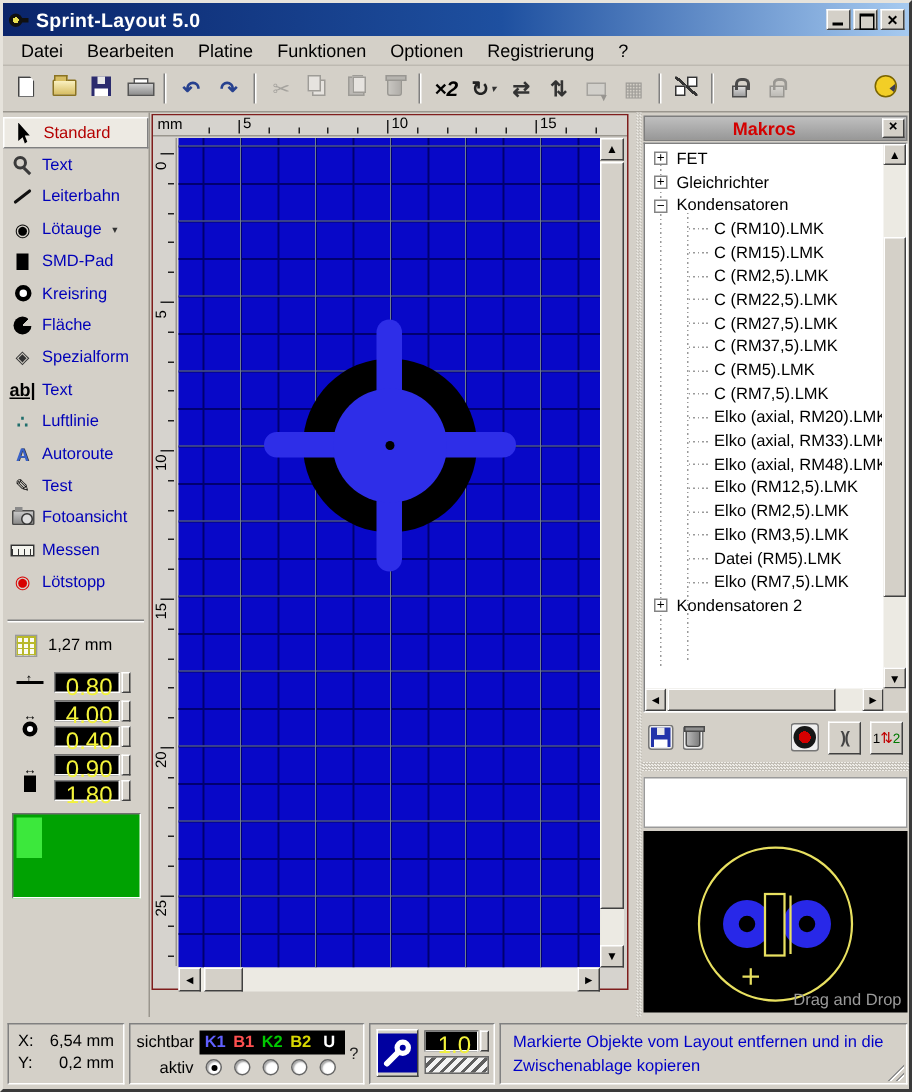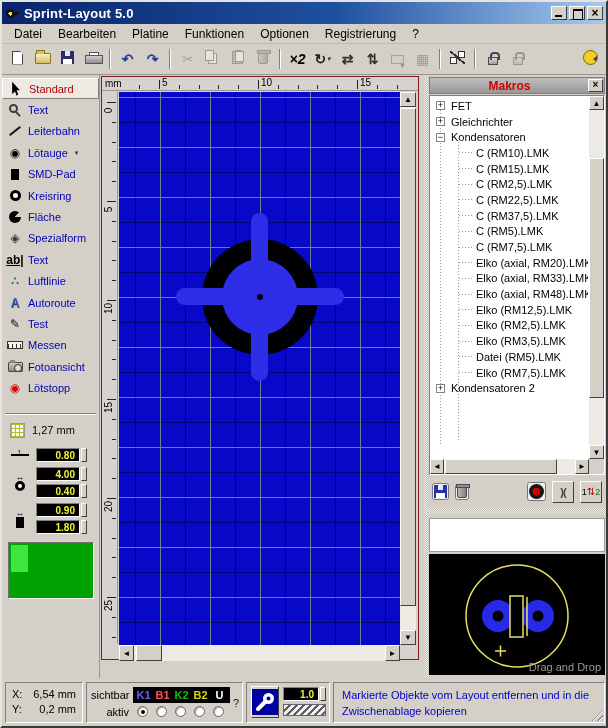--- a/index.html
+++ b/index.html
@@ -116,21 +116,21 @@
   .side-sep { margin:14px 3px 8px 3px; border-top:1px solid #808080; border-bottom:1px solid #fff; }
   .grid-row { display:flex; align-items:center; gap:7px; margin:6px 0 10px 8px; }
   .x-grid { width:15px; height:15px; border:1px solid #999; background:
       repeating-linear-gradient(0deg,#B9B92A 0 1px,transparent 1px 4px),
       repeating-linear-gradient(90deg,#B9B92A 0 1px,transparent 1px 4px),#fbfbf2; }
   .grid-label { font-size:11px; }
   .prow { display:flex; align-items:center; margin:5px 0 5px 6px; gap:4px; }
   .prow .picon { width:24px; display:flex; flex-direction:column; align-items:center; justify-content:center; }
   .pgroup { display:flex; flex-direction:column; gap:3px; }
   .fieldline { display:flex; align-items:center; gap:1px; }
-  .vfield { width:44px; height:14px; background:#000; color:#F3F33A; font-size:10px; font-weight:bold;
+  .vfield { width:44px; height:14px; background:#000; color:#F3F33A; font-size:16px; font-weight:normal;
             text-align:right; padding:1px 4px 0 0; border:1px solid; border-color:#808080 #fff #fff #808080; }
   .minibtn { width:6px; height:14px; background:#D4D0C8; border:1px solid; border-color:#fff #404040 #404040 #fff; }
   .x-trackw { width:18px; height:12px; position:relative; }
   .x-trackw::before { content:""; position:absolute; left:0; right:0; top:5px; height:2px; background:#000; }
   .x-trackw::after { content:"↕"; position:absolute; left:6px; top:-2px; font-size:9px; }
   .x-padsz,.x-smdsz { display:flex; flex-direction:column; align-items:center; line-height:8px; }
   .x-padsz em,.x-smdsz em { font-style:normal; font-size:9px; }
   .board-preview { position:absolute; left:6px; top:467px; width:86px; height:57px; background:#00A202;
             border:1px solid; border-color:#6e6e6e #fff #fff #6e6e6e; }
   .board-hl { position:absolute; left:2px; top:2px; width:17px; height:27px; background:#3CE83C; }
@@ -414,29 +414,29 @@
           <div class="tool">
             <span class="ticon ic-autoroute">A</span>
             <span class="tlabel">Autoroute</span>
           </div>
           <div class="tool">
             <span class="ticon ic-test">✎</span>
             <span class="tlabel">Test</span>
           </div>
           <div class="tool">
             <span class="ticon">
+              <i class="x-camera"></i>
+            </span>
+            <span class="tlabel">Fotoansicht</span>
+          </div>
+          <div class="tool">
+            <span class="ticon">
               <i class="x-ruler"></i>
             </span>
             <span class="tlabel">Messen</span>
-          </div>
-          <div class="tool">
-            <span class="ticon">
-              <i class="x-camera"></i>
-            </span>
-            <span class="tlabel">Fotoansicht</span>
           </div>
           <div class="tool">
             <span class="ticon ic-loetstopp">◉</span>
             <span class="tlabel">Lötstopp</span>
           </div>
         </div>
       <div class="side-sep"></div>
       <div class="grid-row">
         <i class="x-grid"></i>
         <span class="grid-label">1,27 mm</span>
@@ -610,20 +610,24 @@
             <div class="trow">
               <span class="stub"></span>
               <span class="tlabel">C (RM2,5).LMK</span>
             </div>
             <div class="trow">
               <span class="stub"></span>
               <span class="tlabel">C (RM22,5).LMK</span>
             </div>
             <div class="trow">
               <span class="stub"></span>
+              <span class="tlabel">C (RM27,5).LMK</span>
+            </div>
+            <div class="trow">
+              <span class="stub"></span>
               <span class="tlabel">C (RM37,5).LMK</span>
             </div>
             <div class="trow">
               <span class="stub"></span>
               <span class="tlabel">C (RM5).LMK</span>
             </div>
             <div class="trow">
               <span class="stub"></span>
               <span class="tlabel">C (RM7,5).LMK</span>
             </div>

